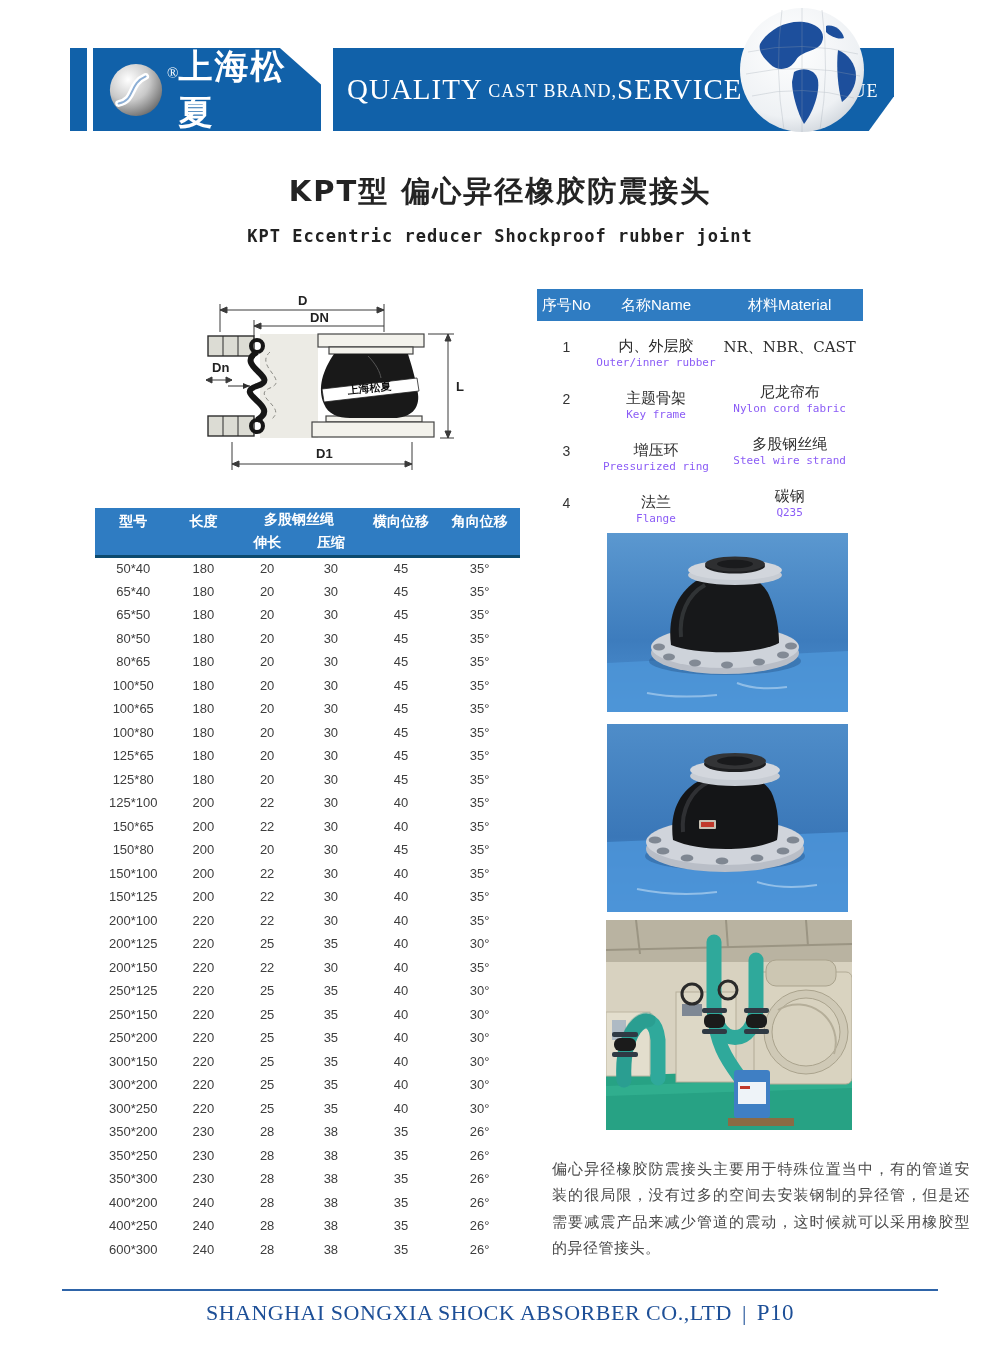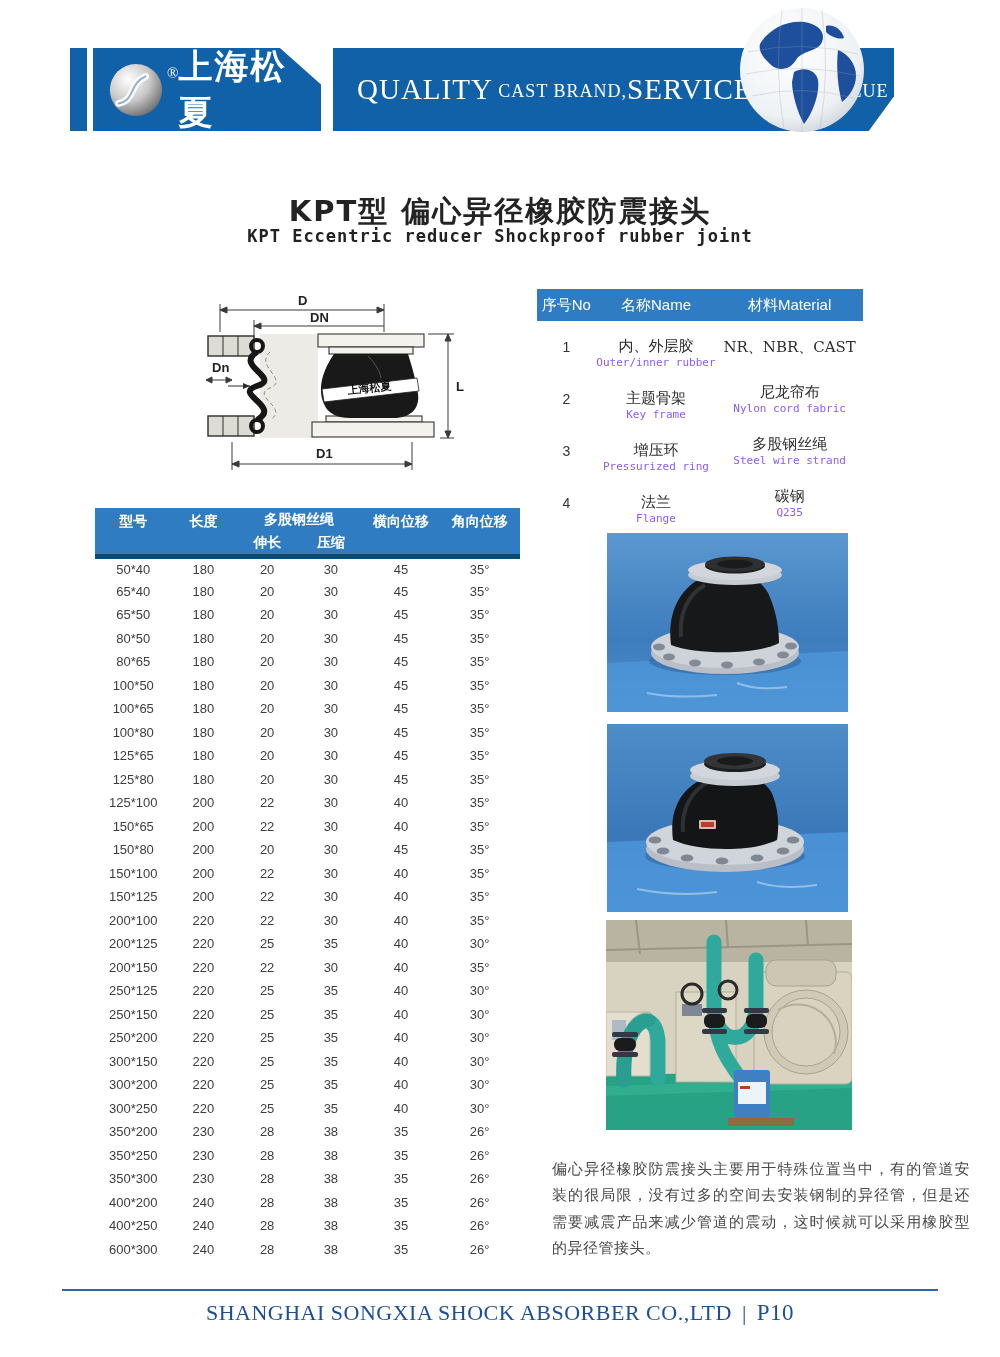--- a/index.html
+++ b/index.html
@@ -16,33 +16,32 @@
     position:absolute; left:93px; top:48px; width:228px; height:83px; background:#1161a9;
     clip-path:polygon(0 0, 82% 0, 100% 44%, 100% 100%, 0 100%);
     display:flex; align-items:center; padding-left:14px; color:#fff;
   }
   .logo-sphere { width:58px; height:58px; flex:0 0 auto; }
   .logo-reg { font-size:15px; vertical-align:top; position:relative; top:-16px; left:2px; font-family:"Liberation Serif",serif; }
   .logo-brand { font-size:34px; font-weight:bold; letter-spacing:2px; font-family:"DejaVu Sans",sans-serif; margin-left:2px; }
   .banner {
     position:absolute; left:333px; top:48px; width:561px; height:83px; background:#1161a9;
     clip-path:polygon(0 0, 100% 0, 100% 58%, 95.5% 100%, 0 100%);
-    display:flex; align-items:center; padding-left:24px; color:#fff;
+    display:flex; align-items:center; padding-left:14px; color:#fff;
     font-family:"Liberation Serif", serif;
   }
   .slog-big { font-size:29px; letter-spacing:1px; white-space:pre; }
   .slog-small { font-size:18px; letter-spacing:1px; white-space:pre; position:relative; top:2px; }
   .globe { position:absolute; left:738px; top:2px; width:132px; height:138px; z-index:3; }
 
   
   .title-zh {
     position:absolute; left:0; top:172px; width:1000px; text-align:center;
     font-size:29px; font-weight:bold; color:#232323; letter-spacing:2px;
     font-family:"DejaVu Sans", sans-serif;
-    margin-top:20px;
   }
   .title-en {
     position:absolute; left:0; top:226px; width:1000px; text-align:center;
     font-size:17px; font-weight:bold; color:#222;
     font-family:"DejaVu Sans Mono", monospace; letter-spacing:1px;
   }
 
   
   .diagram { position:absolute; left:198px; top:292px; width:322px; height:192px; }
 
@@ -59,21 +58,21 @@
   .mat-zh { font-size:15px; color:#2e2e2e; font-family:"DejaVu Serif", serif; line-height:1.35; }
   .mat-en { font-size:11px; color:#8b5cf6; font-family:"DejaVu Sans Mono", monospace; line-height:1.25; }
 
   
   .spec { position:absolute; left:95px; top:508px; width:425px; border-collapse:collapse; table-layout:fixed; }
   .spec th {
     background:#2f7cc2; color:#fff; font-size:14px; font-weight:bold;
     padding:0; height:24px; text-align:center; vertical-align:middle;
   }
   .spec thead tr:first-child th[rowspan] { vertical-align:top; padding-top:5px; }
-  .spec thead { border-bottom:5px solid #0c4a6e; }
+  .spec thead { border-bottom:3px solid #0c4a6e; }
   .spec td { height:23.5px; text-align:center; font-size:13px; color:#3d3d3d; }
   .c1{width:18%} .c2{width:15%} .c3{width:14%} .c4{width:16%} .c5{width:18%} .c6{width:19%}
 
   
   .photo { position:absolute; display:block; }
   #photo1 { left:607px; top:533px; width:241px; height:179px; }
   #photo2 { left:607px; top:724px; width:241px; height:188px; }
   #photo3 { left:606px; top:920px; width:246px; height:210px; }
 
   

